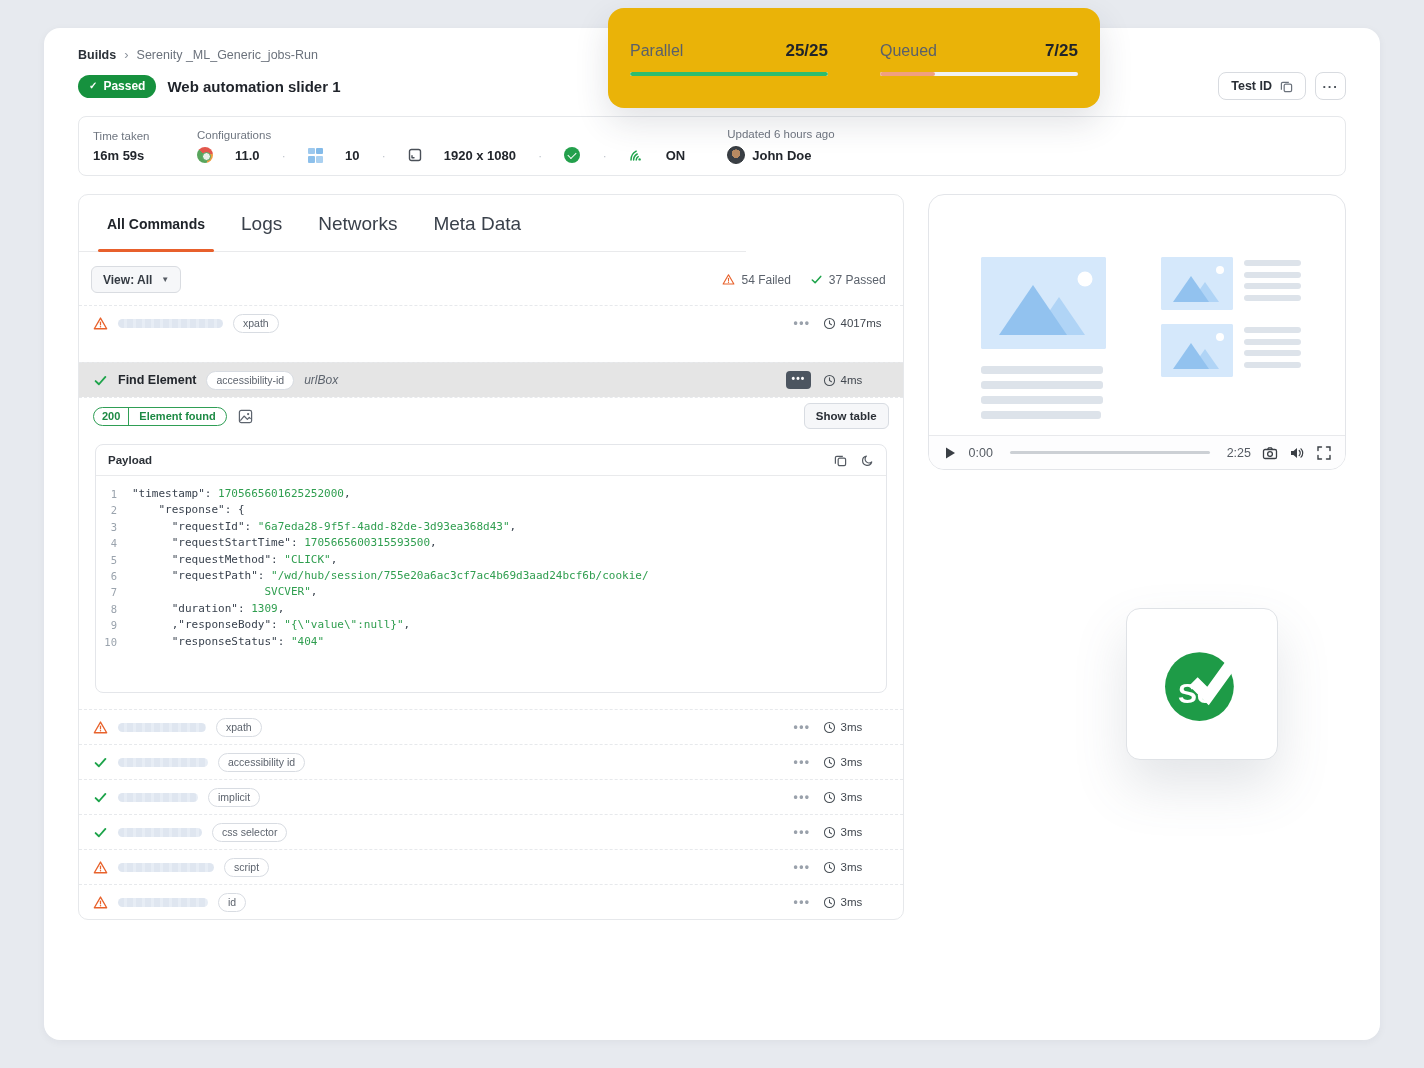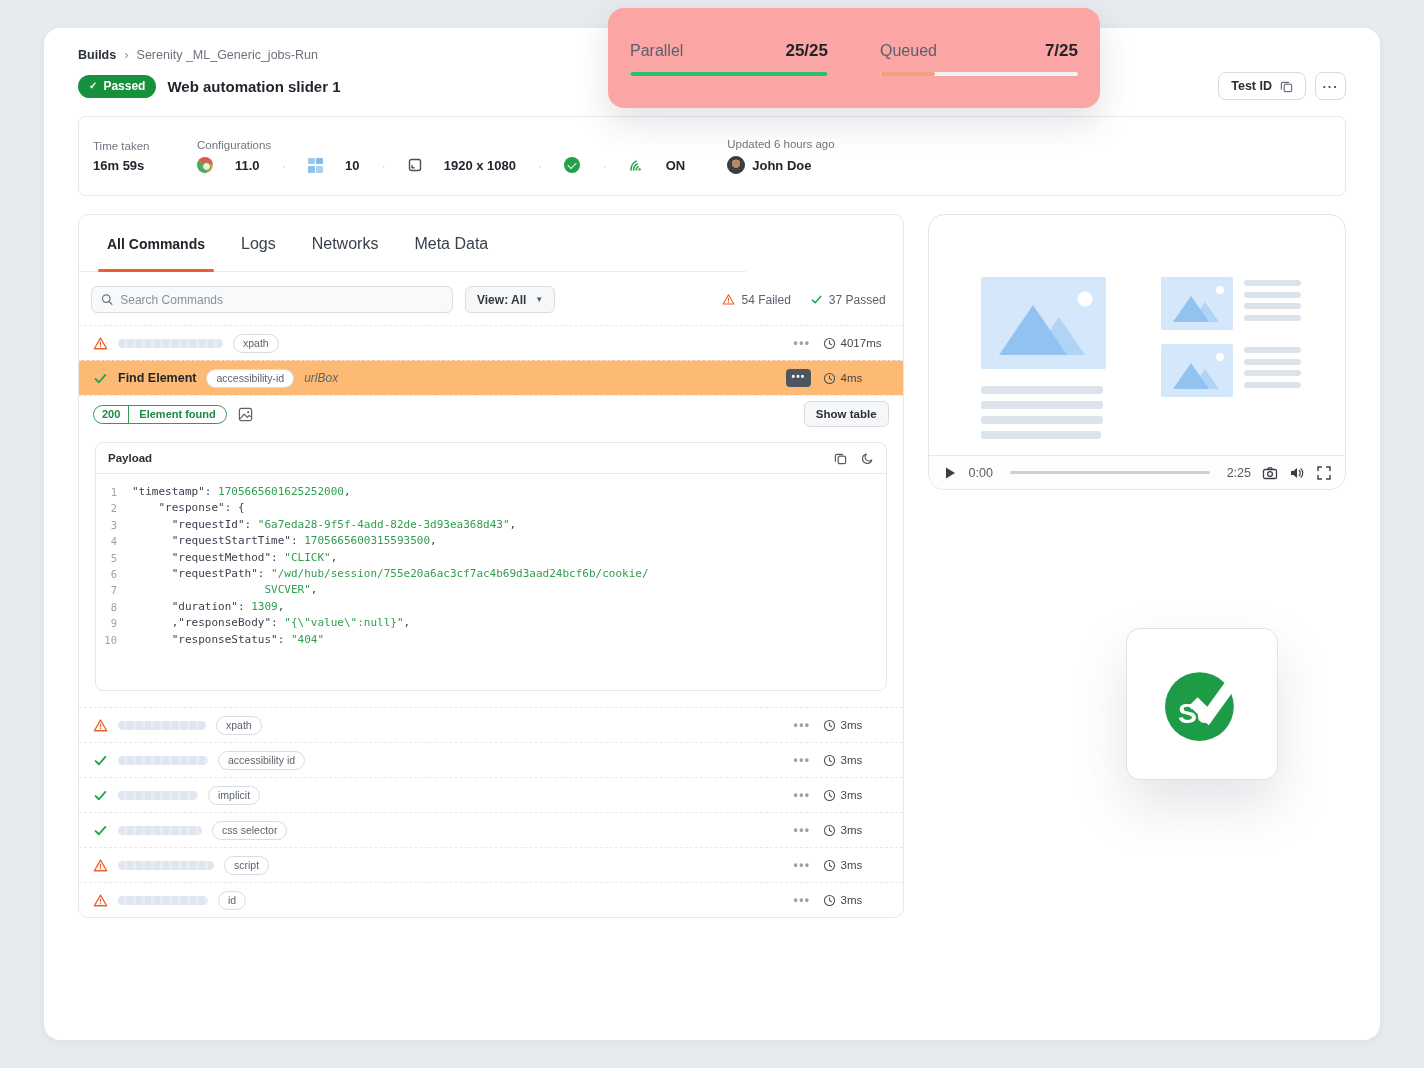--- a/index.html
+++ b/index.html
@@ -27,21 +27,21 @@
     font-size: 12px; font-weight: bold; display: flex; align-items: center; gap: 6px; }
   .passed-badge .chk { font-size: 10px; }
   .page-title { font-size: 15px; font-weight: bold; color: #1f232a; }
   .title-actions { margin-left: auto; display: flex; gap: 9px; }
   .testid-btn { display: flex; align-items: center; gap: 8px; padding: 6px 12px; border: 1px solid #d8dbe0;
     border-radius: 8px; background: #fff; font-size: 12.5px; font-weight: 600; color: #2a2f36; cursor: pointer; }
   .more-btn { width: 31px; border: 1px solid #d8dbe0; border-radius: 8px; background: #fff; color: #4a5058;
     font-size: 13px; font-weight: bold; letter-spacing: 1px; cursor: pointer; display:flex; align-items:center; justify-content:center; }
 
   
-  .summary-bar { margin-top: 16px; border: 1px solid #e6e8eb; border-radius: 8px; height: 80px;
+  .summary-bar { margin-top: 16px; border: 1px solid #e6e8eb; border-radius: 8px; height: 60px;
     display: flex; align-items: center; padding: 8px 14px; }
   .sum-block { display: flex; flex-direction: column; gap: 6px; }
   .sum-label { font-size: 11.5px; color: #6f7680; }
   .sum-value { font-size: 13px; font-weight: bold; color: #22262c; }
   .config-items { display: flex; align-items: center; gap: 22px; font-size: 13px; font-weight: bold; color: #22262c; }
   .cfg-dot { color: #c3c8cf; font-weight: normal; }
   .user-row { display: flex; align-items: center; gap: 7px; font-size: 13px; font-weight: bold; color: #22262c; }
   .avatar { width: 18px; height: 18px; border-radius: 50%;
     background: radial-gradient(circle at 50% 42%, #b88a62 0 34%, #3a3f45 36%); border: 1px solid #2e3338; }
 
@@ -57,40 +57,40 @@
   .se-mini { width: 16px; height: 16px; border-radius: 50%; background: #23a04c; position: relative; }
   .se-mini::after { content: ""; position: absolute; left: 4px; top: 4.5px; width: 7px; height: 4px;
     border-left: 1.8px solid #fff; border-bottom: 1.8px solid #fff; transform: rotate(-45deg); }
 
   
   .panels { margin-top: 18px; display: flex; gap: 24px; align-items: flex-start; }
   .commands-panel { width: 868px; border: 1px solid #e6e8eb; border-radius: 10px; background: #fff; overflow: hidden; }
 
   .tabs-row { padding: 0 28px; height: 57px; display: flex; gap: 36px; align-items: stretch; position: relative; }
   .tabs-line { position: absolute; left: 0; bottom: 0; width: 81%; height: 1px; background: #e9eaec; }
-  .tab { font-size: 16px; color: #3a414b; display: flex; align-items: center; position: relative; cursor: pointer; }
+  .tab { font-size: 19px; color: #3a414b; display: flex; align-items: center; position: relative; cursor: pointer; }
   .tab.active { font-weight: bold; font-size: 14px; color: #20242a; }
   .tab.active::after { content: ""; position: absolute; left: -9px; right: -9px; bottom: 0; height: 3px;
     background: #e8602c; border-radius: 2px; z-index: 1; }
 
   .search-row { padding: 14px 12px 12px; display: flex; align-items: center; gap: 12px; }
   .search-box { width: 362px; height: 27px; border: 1px solid #d9dce1; border-radius: 6px; background: #f8f9fa;
     display: flex; align-items: center; gap: 7px; padding: 0 9px; }
   .search-box input { border: none; outline: none; background: transparent; font-size: 12px; color: #30353c;
     width: 100%; font-family: "Liberation Sans", sans-serif; }
   .search-box input::placeholder { color: #8a919c; }
   .view-btn { height: 27px; padding: 0 11px; border: 1px solid #d9dce1; border-radius: 6px; background: #f6f7f9;
     font-size: 12px; font-weight: 600; color: #343a42; display: flex; gap: 9px; align-items: center; cursor: pointer; }
   .view-caret { font-size: 8px; color: #555b63; }
   .counts { margin-left: auto; display: flex; gap: 19px; align-items: center; font-size: 12px; color: #5b626c; padding-right: 5px; }
   .count-item { display: flex; align-items: center; gap: 6px; }
 
   .cmd-row { height: 35px; display: flex; align-items: center; gap: 10px; padding: 0 14px;
     border-top: 1px dashed #e7e9ec; font-size: 12px; cursor: pointer; }
-  .cmd-row.highlight { background: #fdba74; }
+  .cmd-row.highlight { background: #e5e5e5; margin-top: 22px; }
   .ic { width: 15px; height: 15px; flex: none; }
   .ic.sm { width: 13px; height: 13px; }
   .skeleton { height: 9px; border-radius: 5px; flex: none;
     background: repeating-linear-gradient(90deg, #dfe6f0 0 6px, #e7edf5 6px 9px); }
   .pill { border: 1px solid #d8dce2; border-radius: 999px; padding: 2px 9px 3px; font-size: 10.5px; color: #5d646e; background: #fff; white-space: nowrap; }
   .cmd-name { font-weight: bold; font-size: 12.5px; color: #22262c; }
   .locator { font-style: italic; color: #5d646e; font-size: 12px; }
   .row-right { margin-left: auto; display: flex; align-items: center; gap: 12px; }
   .dots { color: #9aa1ab; letter-spacing: 1.5px; font-weight: bold; font-size: 12px; line-height: 1; cursor: pointer; }
   .dots.dark { background: #4c5560; color: #fff; border-radius: 4px; padding: 3px 5px 5px; font-size: 10px; letter-spacing: 1.2px; }
@@ -135,21 +135,21 @@
     display: flex; align-items: center; gap: 11px; padding: 0 13px; }
   .vc-time { font-size: 12.5px; color: #565c64; }
   .vc-track { flex: 1; height: 3px; background: #ccd0d5; border-radius: 2px; margin: 0 6px; cursor: pointer; }
   .vc-ic { width: 16px; height: 16px; cursor: pointer; }
 
   .selenium-card { width: 152px; height: 152px; margin: 138px 0 0 198px; background: #fff;
     border: 1px solid #dfe2e6; border-radius: 14px; box-shadow: 0 26px 52px rgba(90,100,120,.17);
     display: flex; align-items: center; justify-content: center; }
 
   
-  .capacity-popup { position: absolute; left: 608px; top: 8px; width: 492px; height: 100px; background: #fca5a5;
+  .capacity-popup { position: absolute; left: 608px; top: 8px; width: 492px; height: 100px; background: #eab308;
     border-radius: 16px; box-shadow: 0 14px 34px rgba(40,50,70,.14); z-index: 5;
     display: flex; gap: 52px; align-items: center; padding: 0 22px; }
   .cap-group { flex: 1; }
   .cap-head { display: flex; justify-content: space-between; align-items: baseline; }
   .cap-label { font-size: 16px; color: #5a606a; }
   .cap-value { font-size: 17px; font-weight: bold; color: #20242a; }
   .cap-bar { margin-top: 11px; height: 4px; border-radius: 3px; background: #f1f2f4; overflow: hidden; }
   .cap-fill { height: 100%; border-radius: 3px; }
 </style>
 </head>
@@ -233,27 +233,20 @@
         <section class="commands-panel">
           <div class="tabs-row">
             <span class="tab active">All Commands</span>
             <span class="tab">Logs</span>
             <span class="tab">Networks</span>
             <span class="tab">Meta Data</span>
             <span class="tabs-line"></span>
           </div>
 
           <div class="search-row">
-            <div class="search-box">
-              <svg width="13" height="13" viewBox="0 0 14 14">
-                <circle cx="6" cy="6" r="4.3" fill="none" stroke="#6b727c" stroke-width="1.4"></circle>
-                <path d="M9.3 9.3 L12.4 12.4" stroke="#6b727c" stroke-width="1.4" stroke-linecap="round"></path>
-              </svg>
-              <input type="text" placeholder="Search Commands" style="">
-            </div>
             <button class="view-btn">
               <span>View: All</span>
               <span class="view-caret">▼</span>
             </button>
             <div class="counts">
               <span class="count-item">
                 <svg class="ic sm" viewBox="0 0 16 16">
                   <path d="M8 2.2 L14.6 13.6 H1.4 Z" fill="none" stroke="#e8622c" stroke-width="1.4" stroke-linejoin="round"></path>
                   <path d="M8 6.6 V9.4" stroke="#e8622c" stroke-width="1.3" stroke-linecap="round"></path>
                   <circle cx="8" cy="11.4" r="0.8" fill="#e8622c"></circle>

